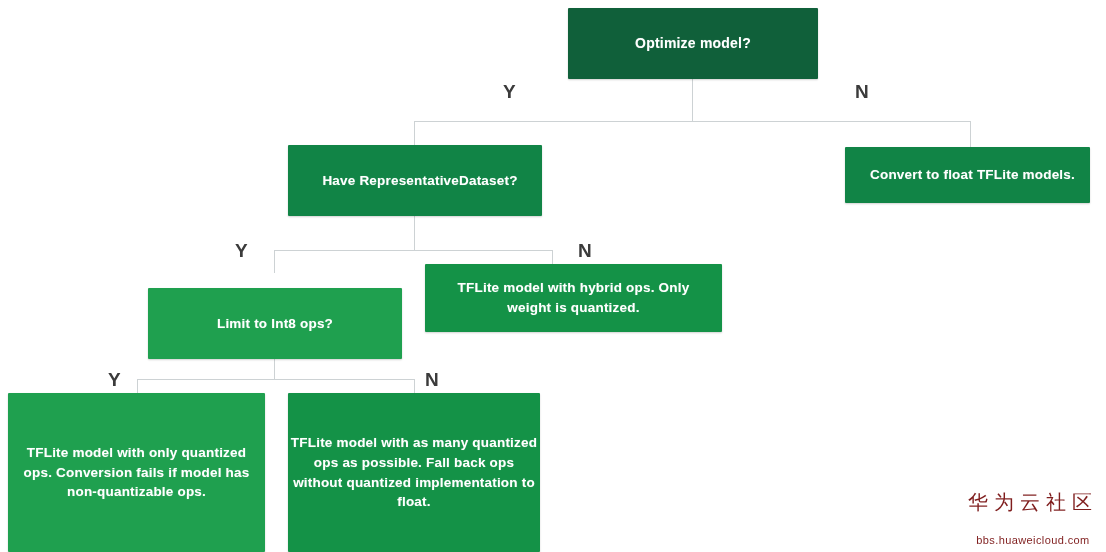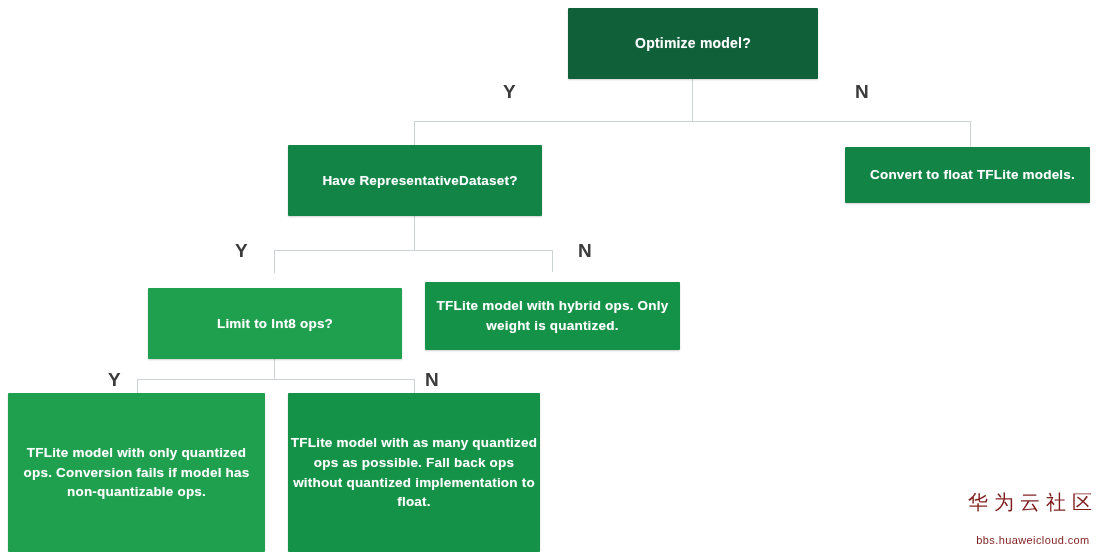--- a/index.html
+++ b/index.html
@@ -117,21 +117,21 @@
   </div>
 
   <div class="node node-mid" style="left:845px; top:147px; width:245px; height:56px; font-size:13.5px;">
     <span>Convert to float TFLite models.</span>
   </div>
 
   <div class="node node-bright" style="left:148px; top:288px; width:254px; height:71px; font-size:13.5px;">
     <span>Limit to Int8 ops?</span>
   </div>
 
-  <div class="node node-mid2" style="left:425px; top:282px; width:255px; height:68px; font-size:13.5px;">
+  <div class="node node-mid2" style="left:425px; top:264px; width:297px; height:68px; font-size:13.5px;">
     <span>TFLite model with hybrid ops. Only weight is quantized.</span>
   </div>
 
   <div class="node node-bright" style="left:8px; top:393px; width:257px; height:159px; font-size:13.5px; padding:6px 14px;">
     <span>TFLite model with only quantized ops. Conversion fails if model has non-quantizable ops.</span>
   </div>
 
   <div class="node node-mid2" style="left:288px; top:393px; width:252px; height:159px; font-size:13.5px; padding:6px 0;">
     <span>TFLite model with as many quantized ops as possible. Fall back ops without quantized implementation to float.</span>
   </div>

